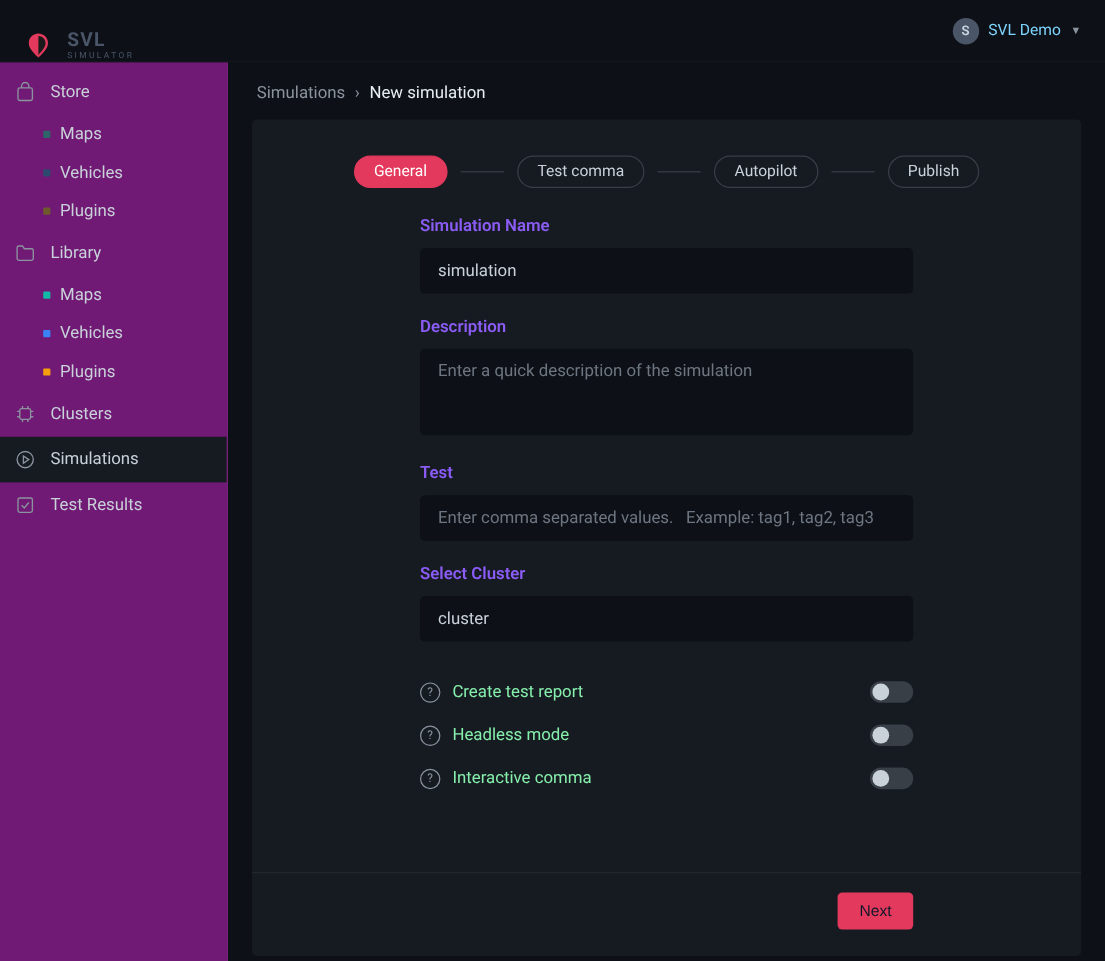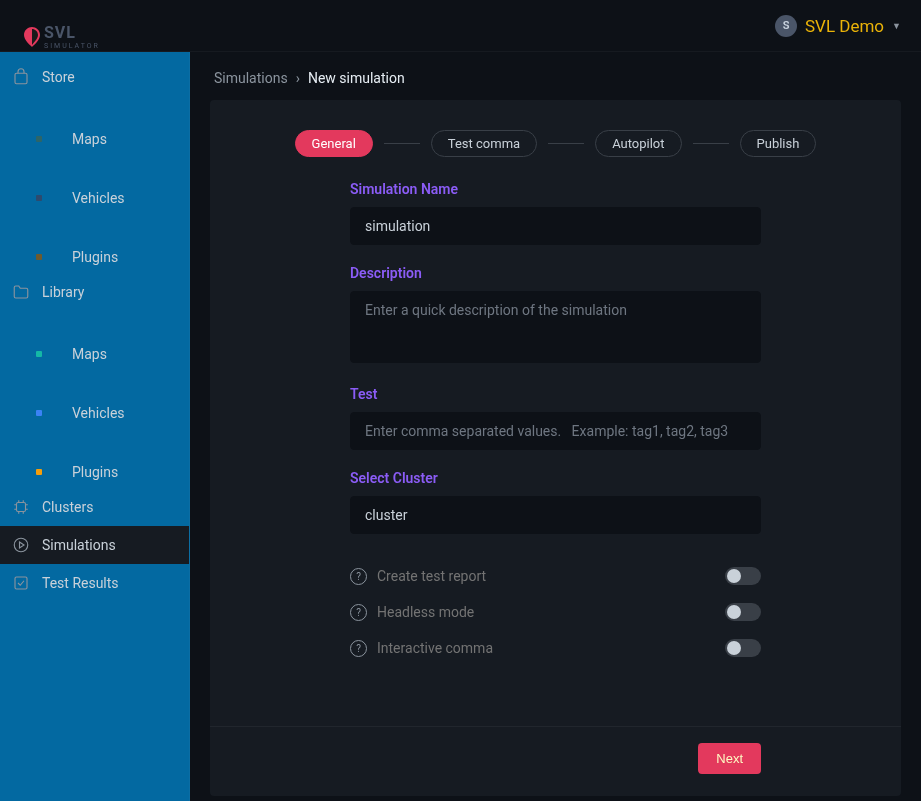--- a/index.html
+++ b/index.html
@@ -16,22 +16,22 @@
       height: 52px;
       display: flex;
       align-items: center;
       justify-content: space-between;
       padding: 0 20px;
       background: #0d1117;
       border-bottom: 1px solid rgba(255,255,255,0.04);
     }
     .logo-area {
       display: flex;
-      align-items: flex-start;
-      gap: 0;
+      align-items: flex-end;
+      gap: 12px;
       margin-top: 24px;
     }
     .logo-mark {
       width: 24px;
       height: 24px;
       position: relative;
     }
     .logo-mark svg { width: 100%; height: 100%; }
     .logo-text {
       display: flex;
@@ -61,29 +61,29 @@
       height: 22px;
       border-radius: 50%;
       background: #4a5568;
       display: flex;
       align-items: center;
       justify-content: center;
       font-size: 11px;
       font-weight: 600;
       color: #cbd5e0;
     }
-    .username { color: #eab308; font-size: 17px; }
+    .username { color: #7dd3fc; font-size: 13px; }
     .caret { font-size: 9px; color: #8b949e; }
     .layout {
       display: flex;
       height: calc(100% - 52px);
     }
     .sidebar {
       width: 190px;
-      background: #0369a1;
+      background: #701a75;
       border-right: 1px solid rgba(255,255,255,0.04);
       padding-top: 6px;
       overflow-y: auto;
     }
     .nav-item {
       display: flex;
       align-items: center;
       gap: 12px;
       padding: 10px 12px;
       color: #c9d1d9;
@@ -96,26 +96,25 @@
       height: 18px;
       display: flex;
       align-items: center;
       justify-content: center;
       flex-shrink: 0;
     }
     .nav-icon svg { width: 18px; height: 18px; stroke: #8b949e; fill: none; stroke-width: 1.5; }
     .sub-item {
       display: flex;
       align-items: center;
-      gap: 30px;
+      gap: 8px;
       padding: 8px 12px 8px 36px;
       color: #c9d1d9;
       cursor: pointer;
       font-size: 14px;
-      margin-top: 27px;
     }
     .dot {
       width: 6px;
       height: 6px;
       border-radius: 1px;
       flex-shrink: 0;
     }
     .dot.teal { background: #14b8a6; }
     .dot.teal-s { background: #2d6568; }
     .dot.blue { background: #3b82f6; }
@@ -210,21 +209,21 @@
       display: flex;
       align-items: center;
       justify-content: center;
       font-size: 10px;
       color: #8b949e;
       cursor: help;
       flex-shrink: 0;
     }
     .toggle-label {
       flex: 1;
-      color: #737373;
+      color: #86efac;
       font-size: 14px;
     }
     .toggle {
       width: 36px;
       height: 18px;
       background: #393f47;
       border-radius: 10px;
       position: relative;
       cursor: pointer;
     }
@@ -239,21 +238,21 @@
     }
     .footer {
       border-top: 1px solid rgba(255,255,255,0.05);
       padding: 16px 140px 22px;
       display: flex;
       justify-content: flex-end;
       margin-top: 40px;
     }
     .btn-next {
       background: #e3395d;
-      color: #fef9c3;
+      color: #0f172a;
       border: none;
       border-radius: 4px;
       padding: 8px 18px;
       font-size: 13px;
       cursor: pointer;
     }
     .toggles-section { margin-top: 24px; }
   </style>
 </head>
 <body>

